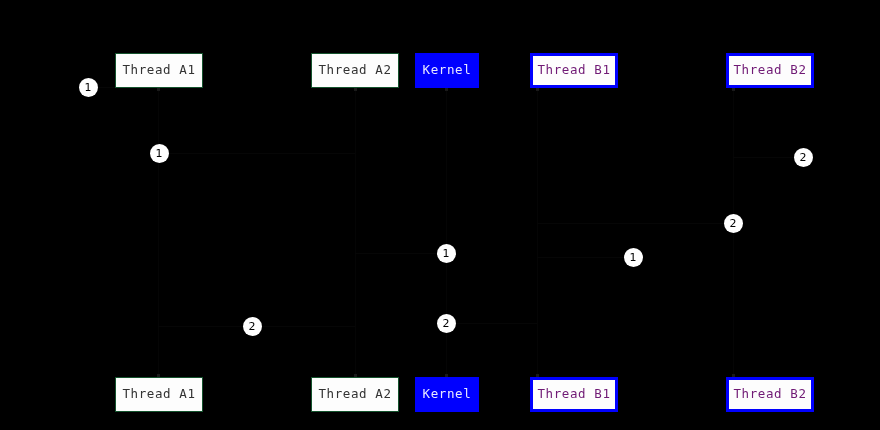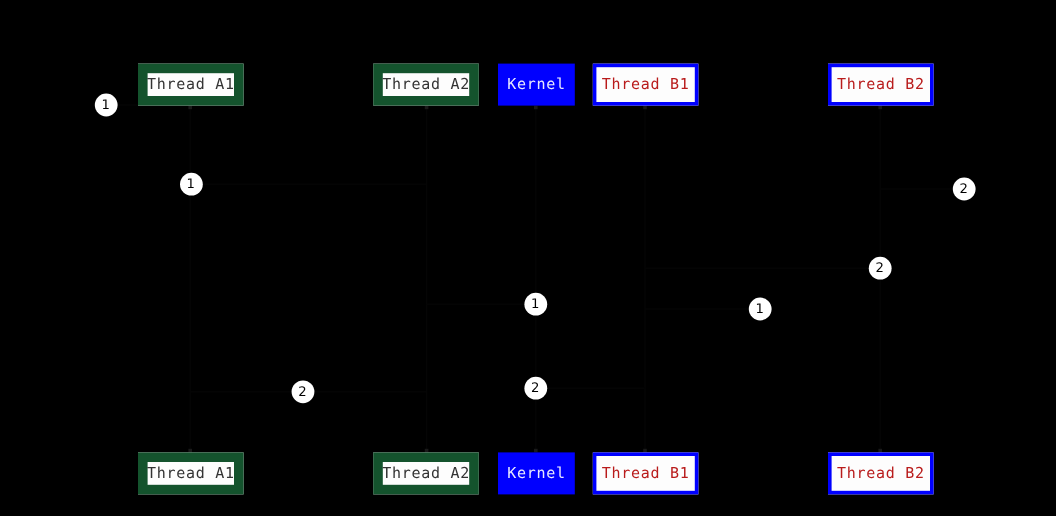--- a/index.html
+++ b/index.html
@@ -25,27 +25,28 @@
     align-items: center;
     justify-content: center;
     font-family: "DejaVu Sans Mono", "Liberation Mono", monospace;
     font-size: 12.5px;
     letter-spacing: 0.6px;
     white-space: nowrap;
     line-height: 1;
   }
   .participant.thread-a {
     background: #fdfdfd;
-    border: 8px solid #14532d;
+    border: 1px solid #14532d;
     color: #333333;
   }
   .participant.thread-b {
     background: #fdfdfd;
     border: 3px solid #0000ff;
-    color: #b91c1c;
+    color: #701a75;
+    margin-left: 36px;
   }
   .participant.kernel {
     background: #0000ff;
     border: 0 solid #0000ff;
     color: #e8e8ff;
     text-align: center;
   }
   
   .lifeline {
     position: absolute;

